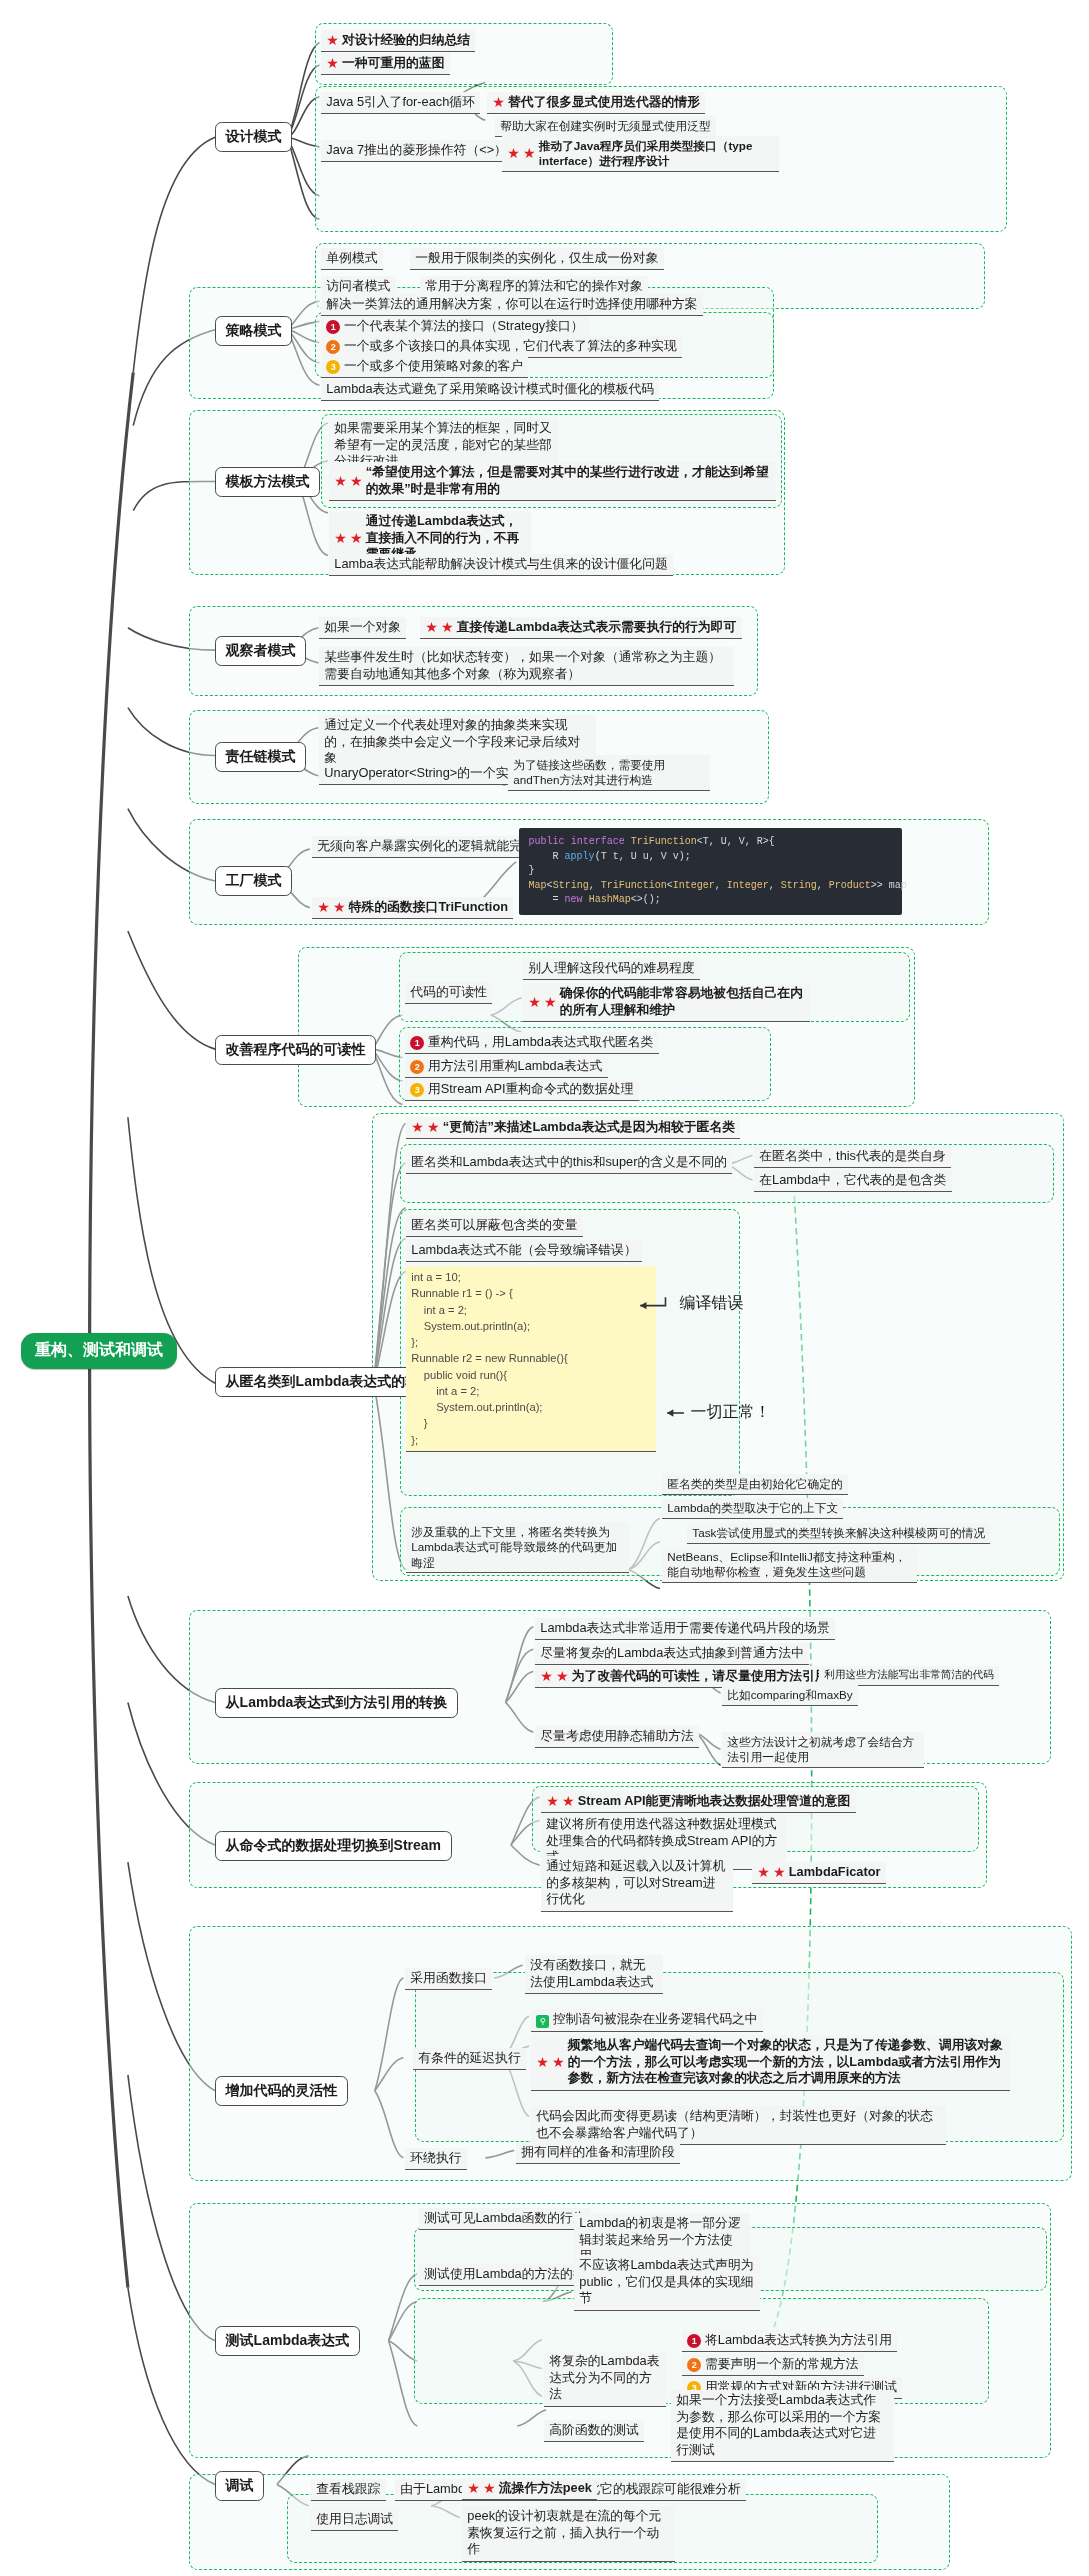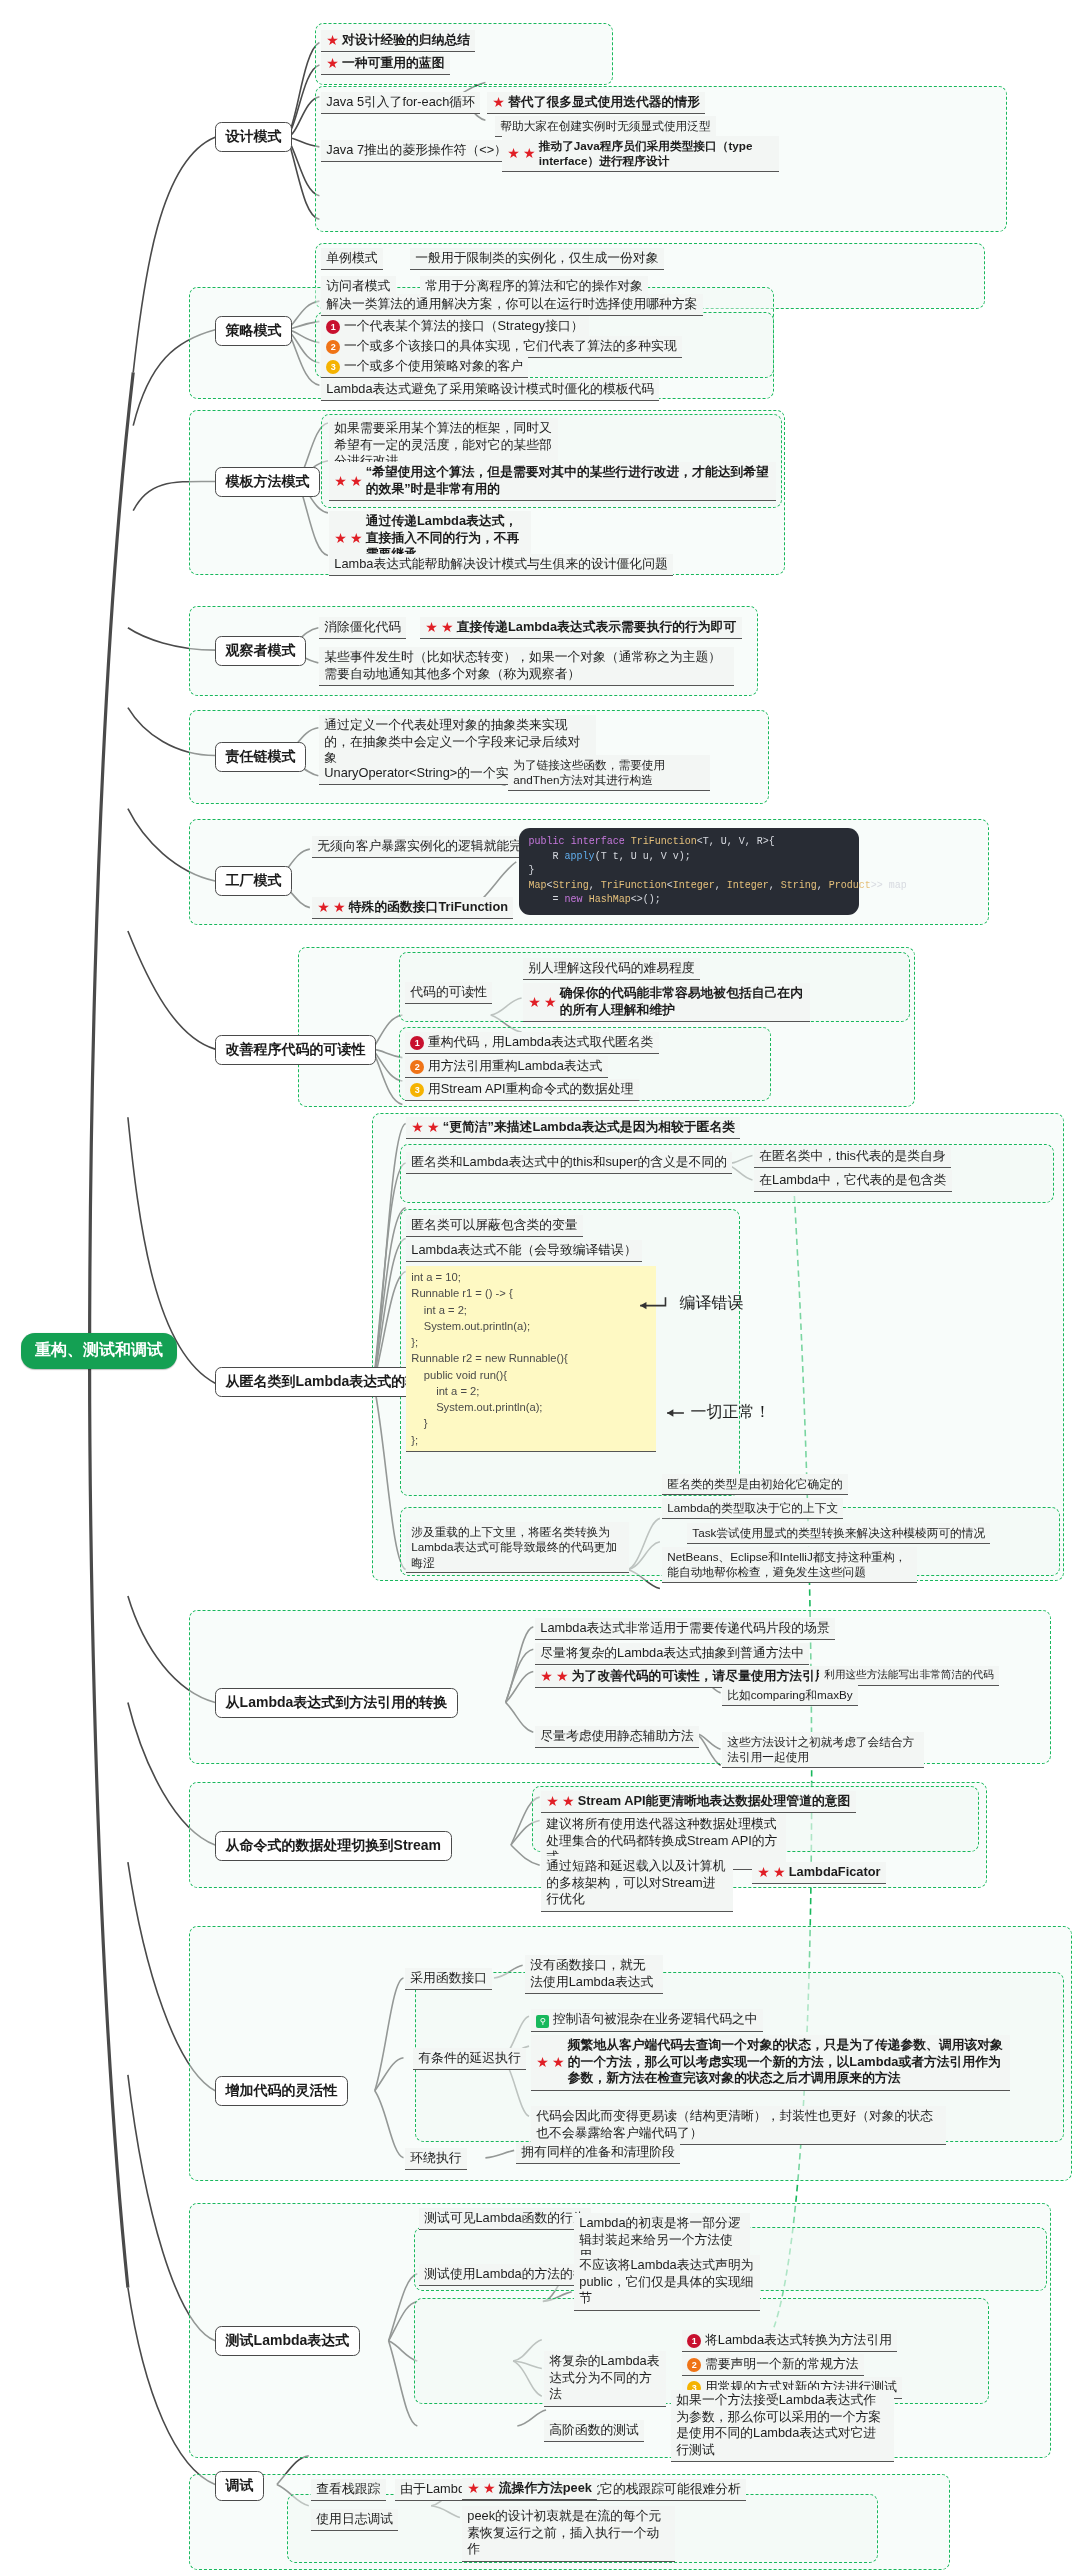--- a/index.html
+++ b/index.html
@@ -329,21 +329,21 @@
     <div class="leaf"><span>Lamba表达式能帮助解决设计模式与生俱来的设计僵化问题</span></div>
   </div>
 
   <div class="frame" style="left:189px; top:606px; width:569px; height:90px;"></div>
 
   <div class="node branch" style="left:215px; top:636px;">
     <span>观察者模式</span>
   </div>
 
   <div class="node" style="left:319px; top:617px;">
-    <div class="leaf"><span>消除僵化代码</span></div>
+    <div class="leaf"><span>如果一个对象</span></div>
   </div>
   <div class="node" style="left:420px; top:617px;">
     <div class="leaf bold"><span class="star">★</span><span class="star">★</span><span>直接传递Lambda表达式表示需要执行的行为即可</span></div>
   </div>
   <div class="node" style="left:319px; top:647px; width:415px;">
     <div class="leaf wrapbox"><span>某些事件发生时（比如状态转变），如果一个对象（通常称之为主题）需要自动地通知其他多个对象（称为观察者）</span></div>
   </div>
 
   <div class="frame" style="left:189px; top:710px; width:580px; height:94px;"></div>
 
@@ -367,21 +367,21 @@
     <span>工厂模式</span>
   </div>
 
   <div class="node" style="left:312px; top:836px;">
     <div class="leaf"><span>无须向客户暴露实例化的逻辑就能完成对象的创建</span></div>
   </div>
   <div class="node" style="left:312px; top:897px;">
     <div class="leaf bold"><span class="star">★</span><span class="star">★</span><span>特殊的函数接口TriFunction</span></div>
   </div>
 
-  <div class="code" style="left:519px; top:828px; width:340px;border-radius:11px;"><span><span class="kw">public</span> <span class="kw">interface</span> <span class="ty">TriFunction</span>&lt;T, U, V, R&gt;{
+  <div class="code" style="left:519px; top:828px; width:383px;"><span><span class="kw">public</span> <span class="kw">interface</span> <span class="ty">TriFunction</span>&lt;T, U, V, R&gt;{
     R <span class="fn">apply</span>(T t, U u, V v);
 }
 <span class="ty">Map</span>&lt;<span class="ty">String</span>, <span class="ty">TriFunction</span>&lt;<span class="ty">Integer</span>, <span class="ty">Integer</span>, <span class="ty">String</span>, <span class="ty">Product</span>&gt;&gt; map
     = <span class="kw">new</span> <span class="ty">HashMap</span>&lt;&gt;();</span></div>
 
   <div class="frame" style="left:298px; top:947px; width:617px; height:160px;"></div>
   <div class="frame" style="left:399px; top:952px; width:511px; height:70px;"></div>
   <div class="frame" style="left:399px; top:1027px; width:372px; height:74px;"></div>
 
   <div class="node branch" style="left:215px; top:1035px;">

